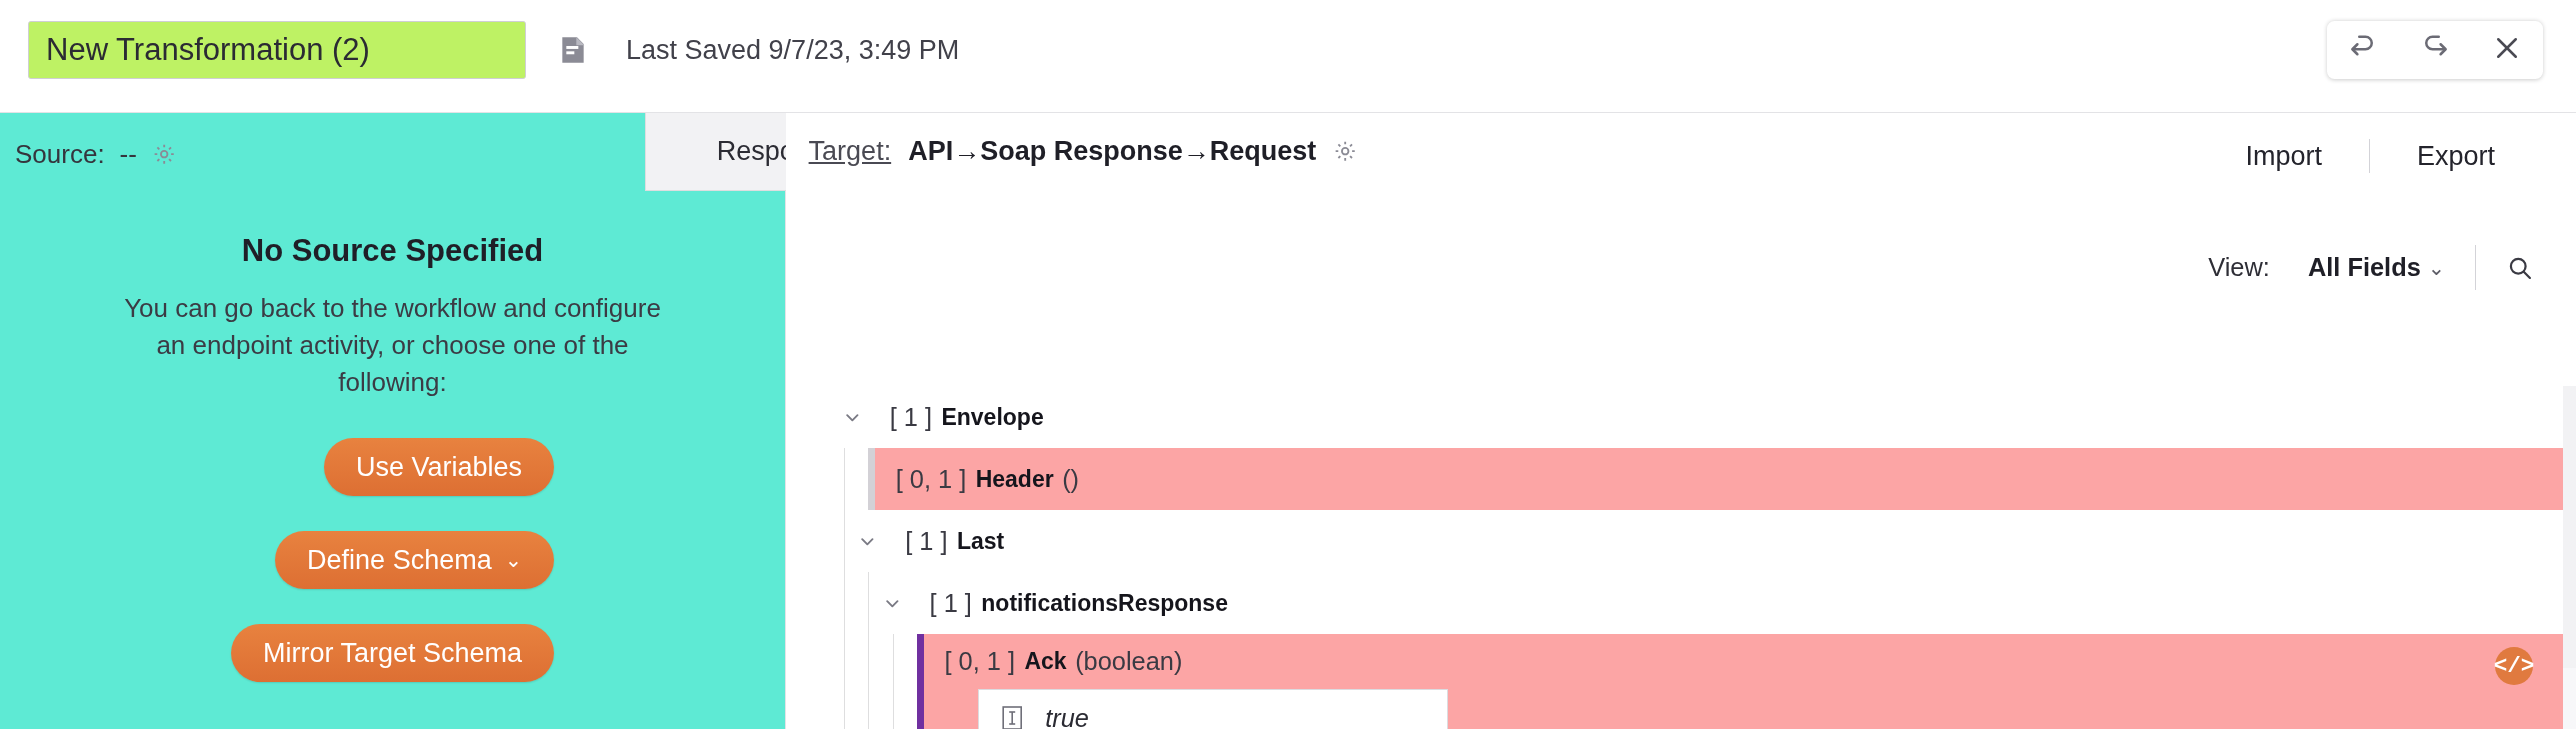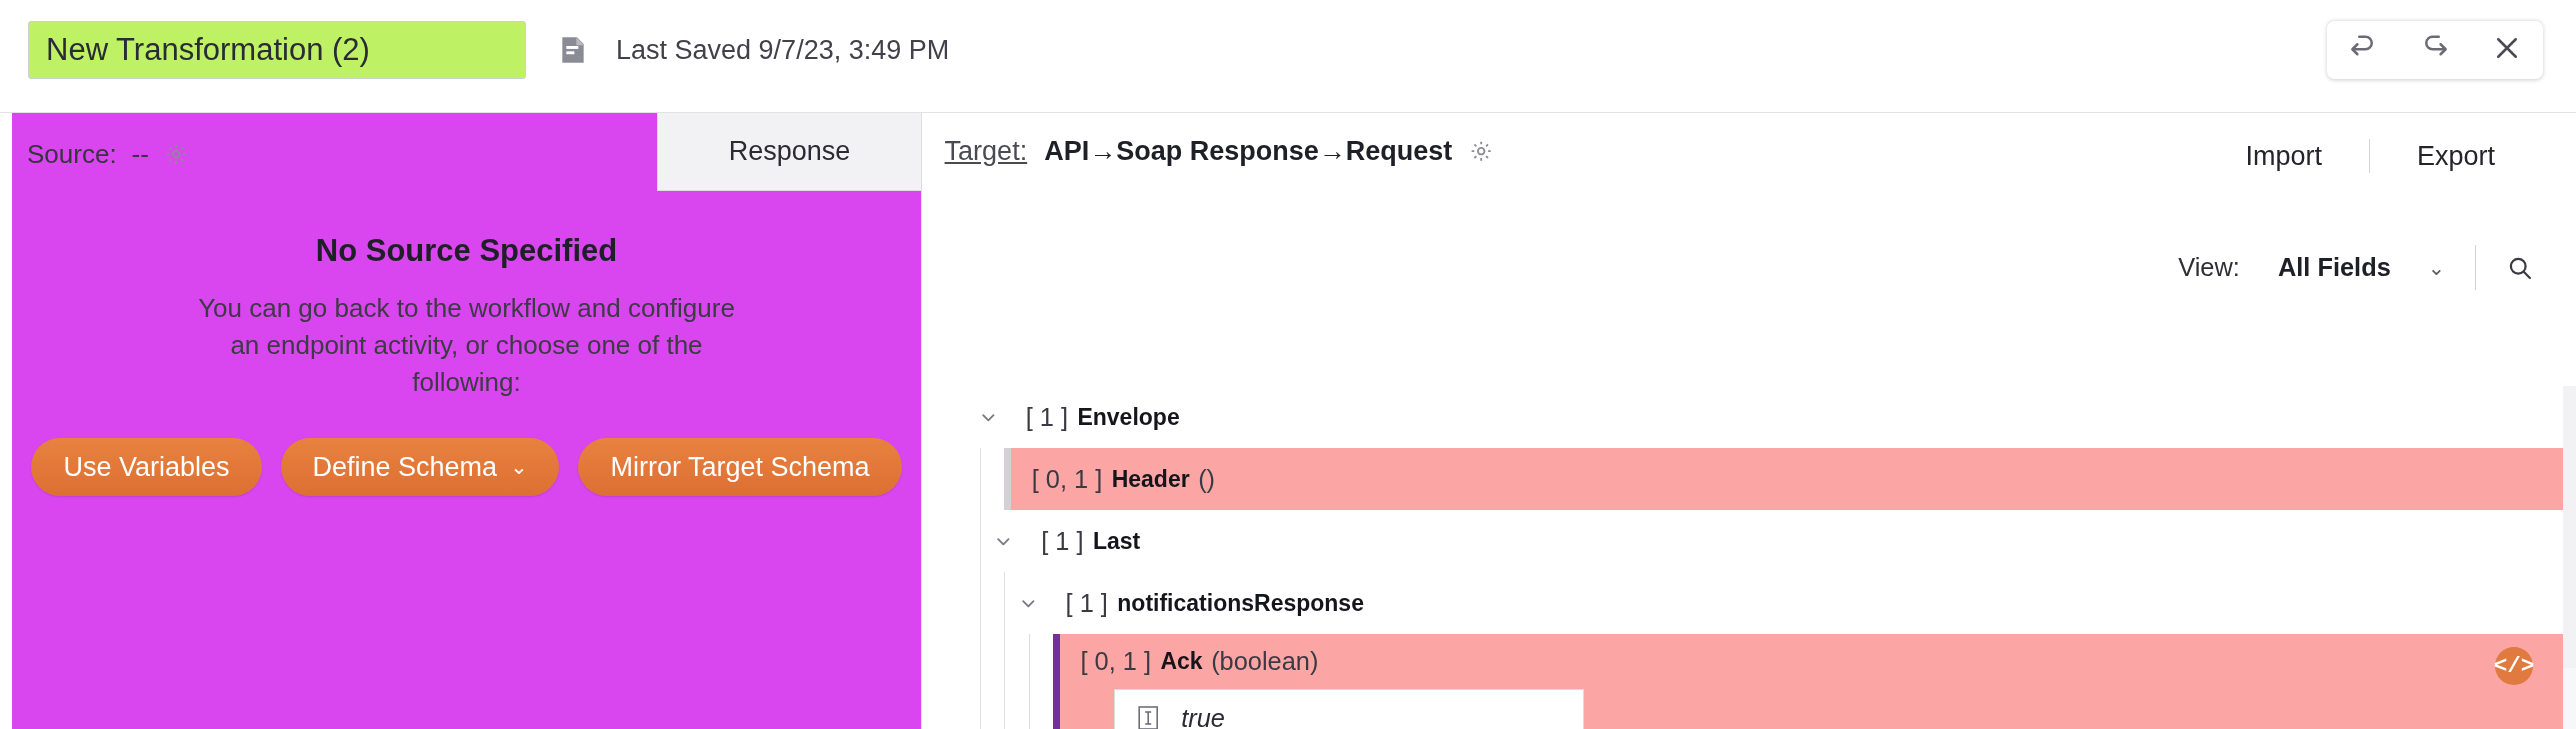--- a/index.html
+++ b/index.html
@@ -27,21 +27,21 @@
     background: #bef264;
     font-family: "Liberation Sans", sans-serif;
     font-size: 31px;
     color: #2b2b33;
     padding: 0 17px;
     outline: none;
   }
   .saved-group {
     position: absolute;
     left: 557px; top: 34px;
-    display: flex; align-items: center; gap: 27px;
+    display: flex; align-items: center; gap: 37px;
   }
   .doc-icon { width: 32px; height: 32px; display:block; }
   .saved-text { font-size: 27px; color: #41414a; white-space: nowrap; }
 
   .history-group {
     position: absolute;
     right: 33px; top: 20.7px;
     width: 216px; height: 58px;
     background: #fff;
     border-radius: 7.5px;
@@ -53,25 +53,24 @@
     display: flex; align-items: center; justify-content: center;
     background: none; border: none; cursor: pointer;
   }
   .hbtn svg { width: 30px; height: 30px; }
 
   
   .body-split { display: flex; height: 617px; }
 
   
   .left-panel {
-    width: 910px;
+    width: 786px;
     position: relative;
     border-right: 0.9px solid #e3e3e6;
-    background: #d946ef;
-    margin-left: 12px;
+    background: #5eead4;
   }
   .source-row {
     position: absolute;
     left: 15px; top: 26px;
     display: flex; align-items: center; gap: 15px;
   }
   .source-label { font-size: 26px; color: #35353d; }
   .source-val { font-size: 26px; color: #35353d; }
   .gear-icon { width: 24.4px; height: 24.4px; display:block; cursor:pointer; }
 
@@ -96,22 +95,22 @@
   .empty-title {
     font-size: 31px; font-weight: bold; color: #1f1f27;
     margin-bottom: 20.7px;
   }
   .empty-desc {
     font-size: 26px; color: #3b3b44;
     text-align: center; line-height: 1.42;
     width: 545px;
   }
   .btn-stack {
-    display: flex; align-items: flex-end;
-    gap: 19px; margin-top: 38px;
+    display: flex; flex-direction: column; align-items: flex-end;
+    gap: 35px; margin-top: 38px;
   }
   .btn-orange {
     background: linear-gradient(180deg,#e8823f 0%,#dd6f33 100%);
     color: #fff;
     border: none; border-radius: 38px;
     font-family: "Liberation Sans", sans-serif;
     font-size: 27px;
     padding: 0 32px;
     height: 58px;
     display: flex; align-items: center; justify-content: center; gap: 13px;
@@ -141,21 +140,21 @@
   }
   .io-sep { width: 0.9px; height: 34px; background: #d3d3d8; }
 
   .view-group {
     position: absolute;
     right: 42px; top: 132px;
     display: flex; align-items: center;
   }
   .view-label { font-size: 25.4px; color: #2e2e36; margin-right: 38px; }
   .view-select {
-    display: flex; align-items: center; gap: 37px;
+    display: flex; align-items: center; gap: 7px;
     font-size: 25.4px; color: #1f1f27; font-weight: bold;
     cursor: pointer;
   }
   .view-chev { font-size: 20.7px; font-weight: normal; color: #5c5c66; }
   .view-sep { width: 0.9px; height: 45px; background: #d3d3d8; margin: 0 30px; }
   .search-icon { width: 28px; height: 28px; display:block; cursor:pointer; }
 
   
   .tree { position: absolute; left: 0; right: 13px; top: 273px; bottom: 0; }
   .trow {

